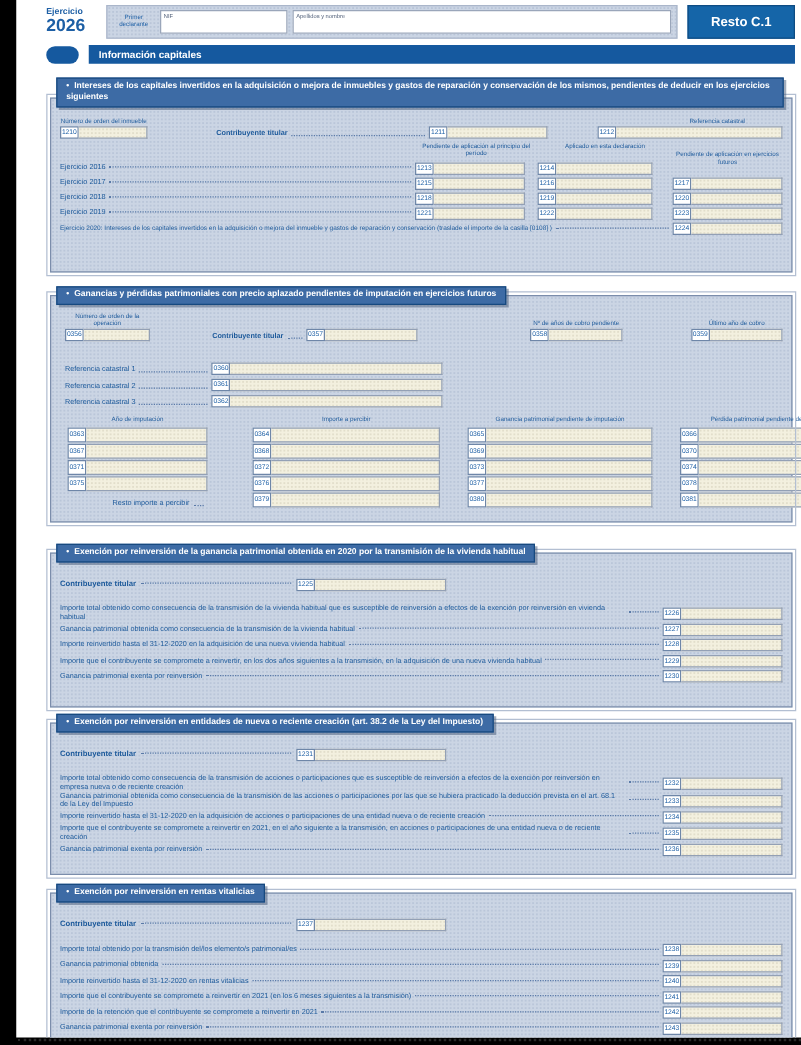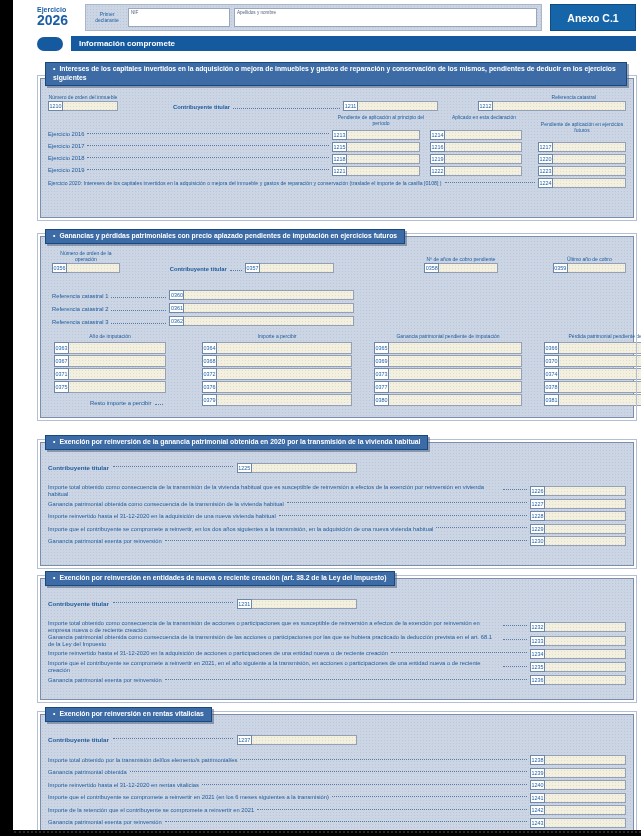--- a/index.html
+++ b/index.html
@@ -92,27 +92,27 @@
     </div>
     <div class="declbox">
       <div class="decllab">Primer declarante</div>
       <div class="winput nif">
         <span class="tag">NIF</span>
       </div>
       <div class="winput ape">
         <span class="tag">Apellidos y nombre</span>
       </div>
     </div>
-    <div class="badge">Anexo C.1</div>
+    <div class="badge">Resto C.1</div>
   </div>
 
   <div class="trow">
     <div class="tdot"></div>
     <div class="tbar">
-      <span>Información compromete</span>
+      <span>Información capitales</span>
     </div>
   </div>
 
   <div class="section" style="top:62px;">
     <div class="sec-head" style="width:566px;">
       <span class="b">•</span><span>Intereses de los capitales invertidos en la adquisición o mejora de inmuebles y gastos de reparación y conservación de los mismos, pendientes de deducir en los ejercicios siguientes</span>
     </div>
     <div class="panel" style="height:140px;padding-top:16px;">
       <div style="display:flex;align-items:flex-end;">
         <div style="width:70px;">

